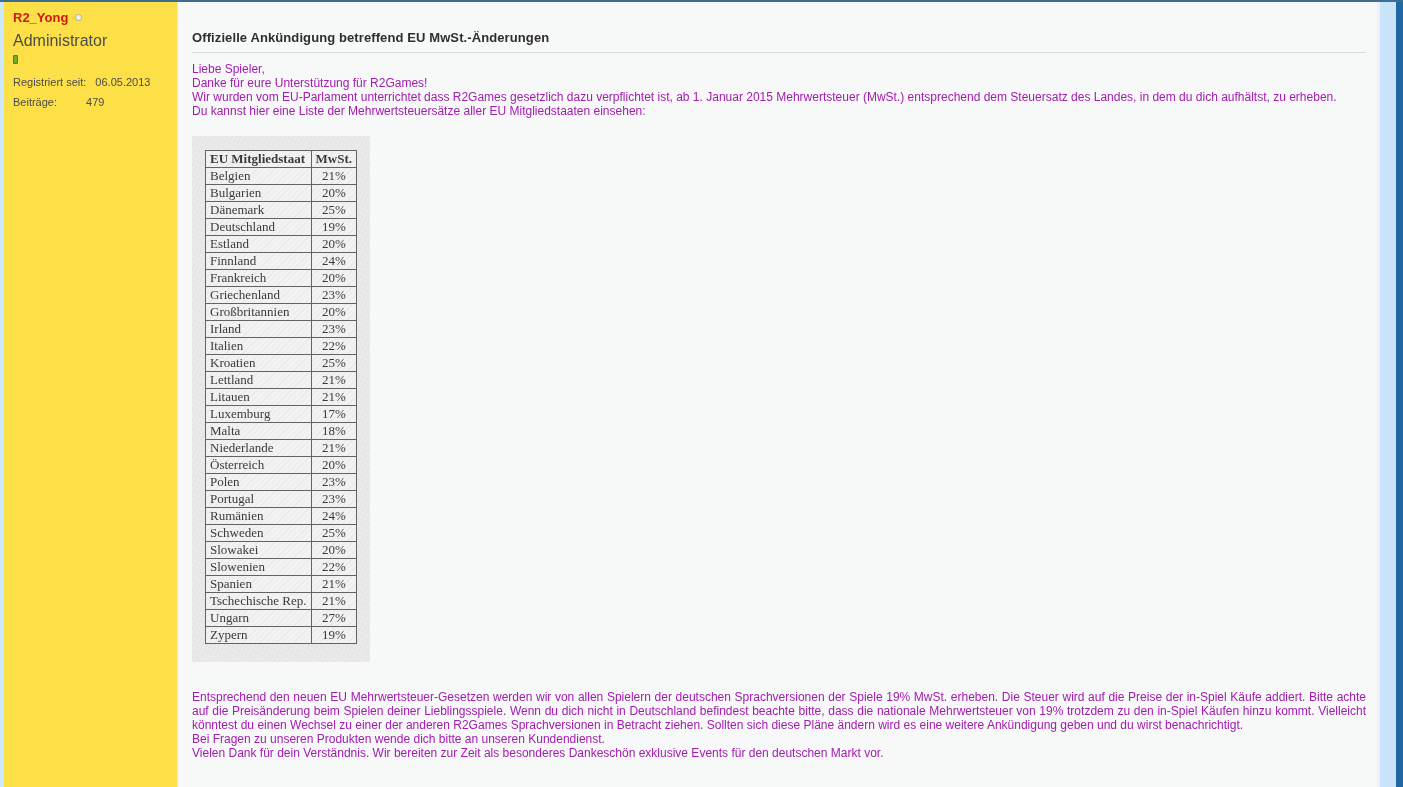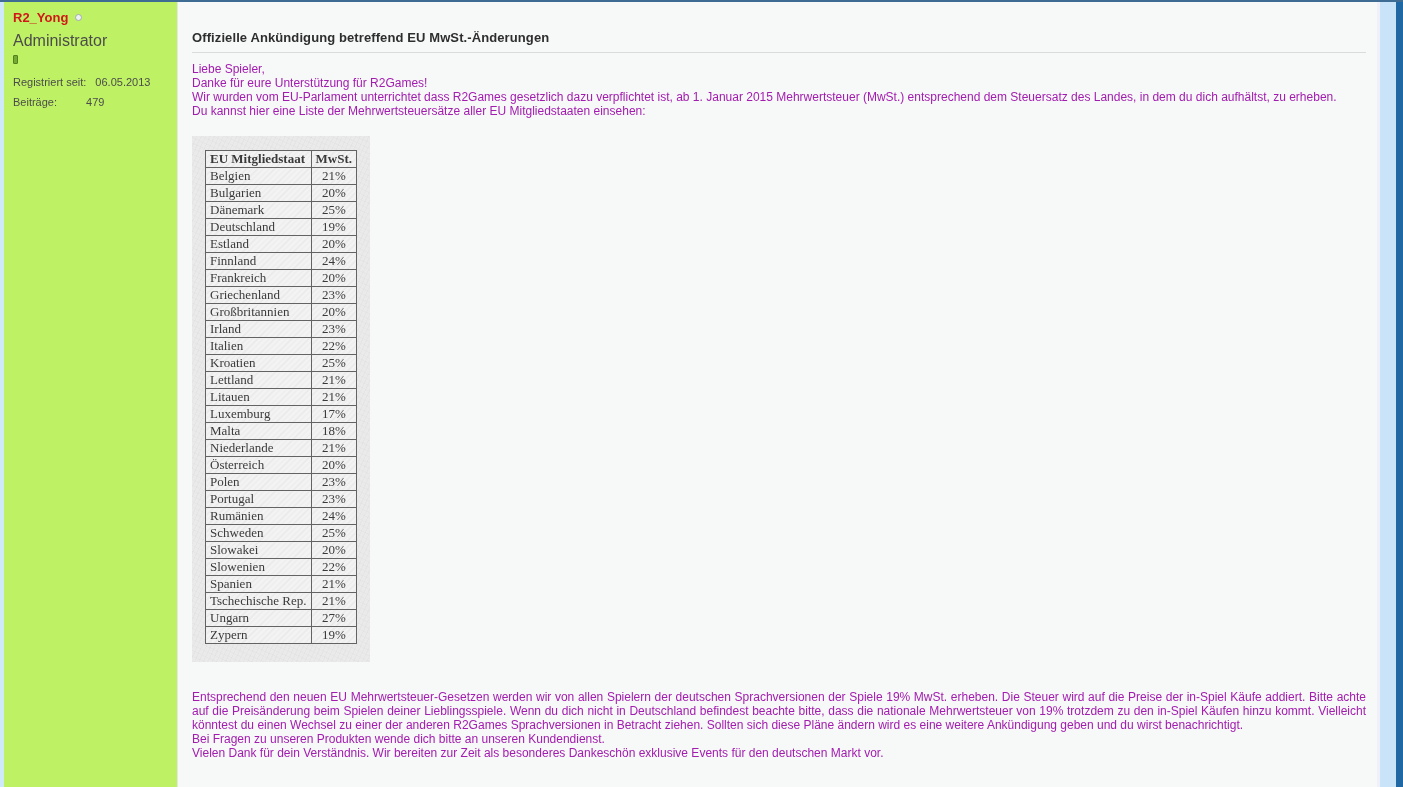--- a/index.html
+++ b/index.html
@@ -13,21 +13,21 @@
   
   .top-line   { position:absolute; left:0; top:0; width:1403px; height:2px; background:#3e6c92; z-index:5; }
   .left-strip { position:absolute; left:0; top:0; width:4px; height:787px; background:#cfe8fa; }
   .right-strip-pale { position:absolute; left:1377px; top:0; width:3px;  height:787px; background:#f1eff9; }
   .right-strip-blue { position:absolute; left:1380px; top:0; width:16px; height:787px; background:#c9e4f9; }
   .right-strip-dark { position:absolute; left:1396px; top:0; width:7px;  height:787px; background:#2068a4; }
 
   
   .sidebar {
     position:absolute; left:4px; top:2px; width:174px; height:785px;
-    background:#bef264; border-right:1px solid #e4e7e9;
+    background:#fde047; border-right:1px solid #e4e7e9;
     padding:8px 10px 0 9px;
   }
   .username { font-size:13px; font-weight:bold; color:#d01818; display:flex; align-items:center; }
   .status-dot {
     display:inline-block; width:7px; height:7px; margin-left:7px;
     border:1px solid #a3abb0; border-radius:50%; background:#eef2f4;
   }
   .role { font-size:16px; color:#4c4c4c; margin-top:7px; }
   .rep-pip {
     display:inline-block; width:5px; height:9px; margin-top:5px;

